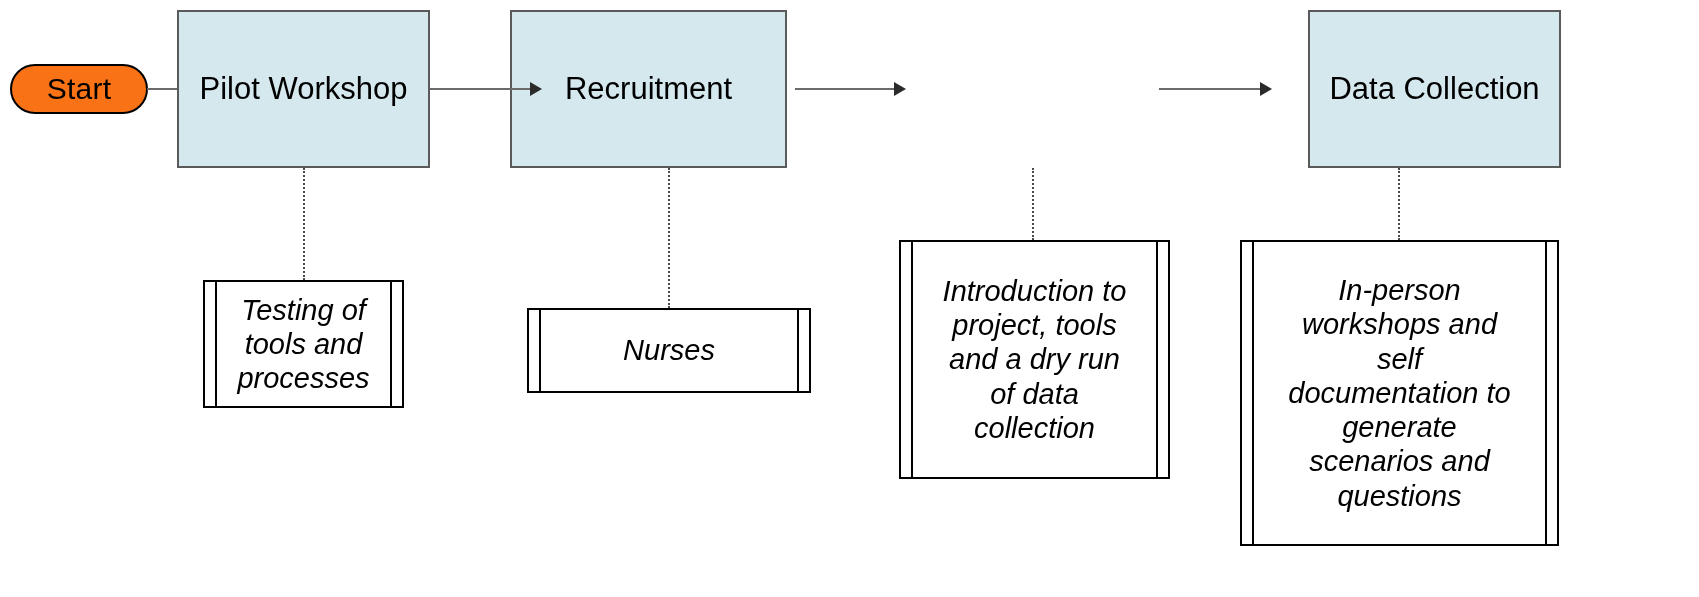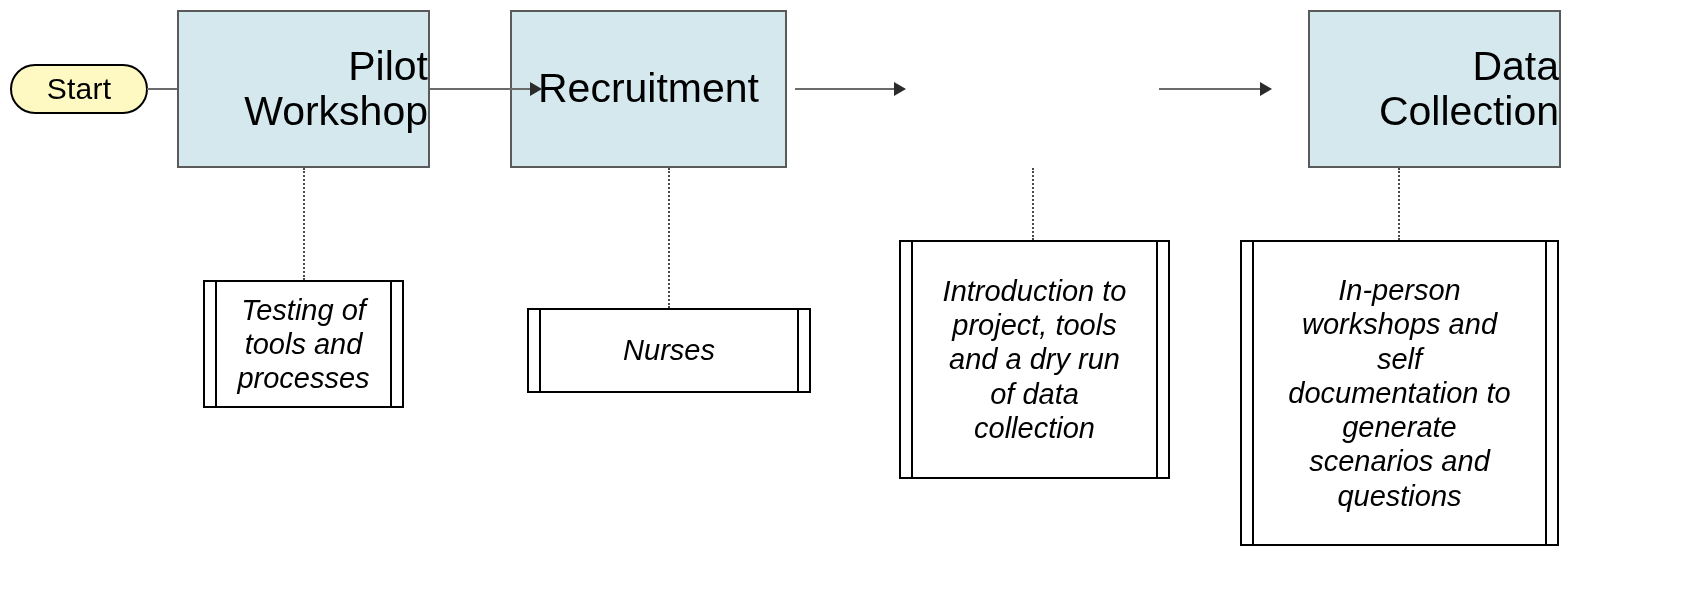--- a/index.html
+++ b/index.html
@@ -14,42 +14,42 @@
     height: 597px;
     background: #ffffff;
     font-family: "Liberation Sans", sans-serif;
     overflow: hidden;
   }
 
   
   .start-node {
     position: absolute;
     box-sizing: border-box;
-    background: #fef9c3;
+    background: #f97316;
     border: 2px solid #000000;
     border-radius: 999px;
     display: flex;
     align-items: center;
     justify-content: center;
     font-size: 30px;
     color: #000000;
     letter-spacing: 0.2px;
   }
 
   
   .process-node {
     position: absolute;
     box-sizing: border-box;
     background: #d4e8ee;
     border: 2px solid #5a5a5a;
     display: flex;
     align-items: center;
     justify-content: center;
-    text-align: right;
-    font-size: 41px;
+    text-align: center;
+    font-size: 31px;
     color: #000000;
     line-height: 1.1;
   }
 
   
   .note-node {
     position: absolute;
     box-sizing: border-box;
     background: #ffffff;
     border: 2px solid #000000;

